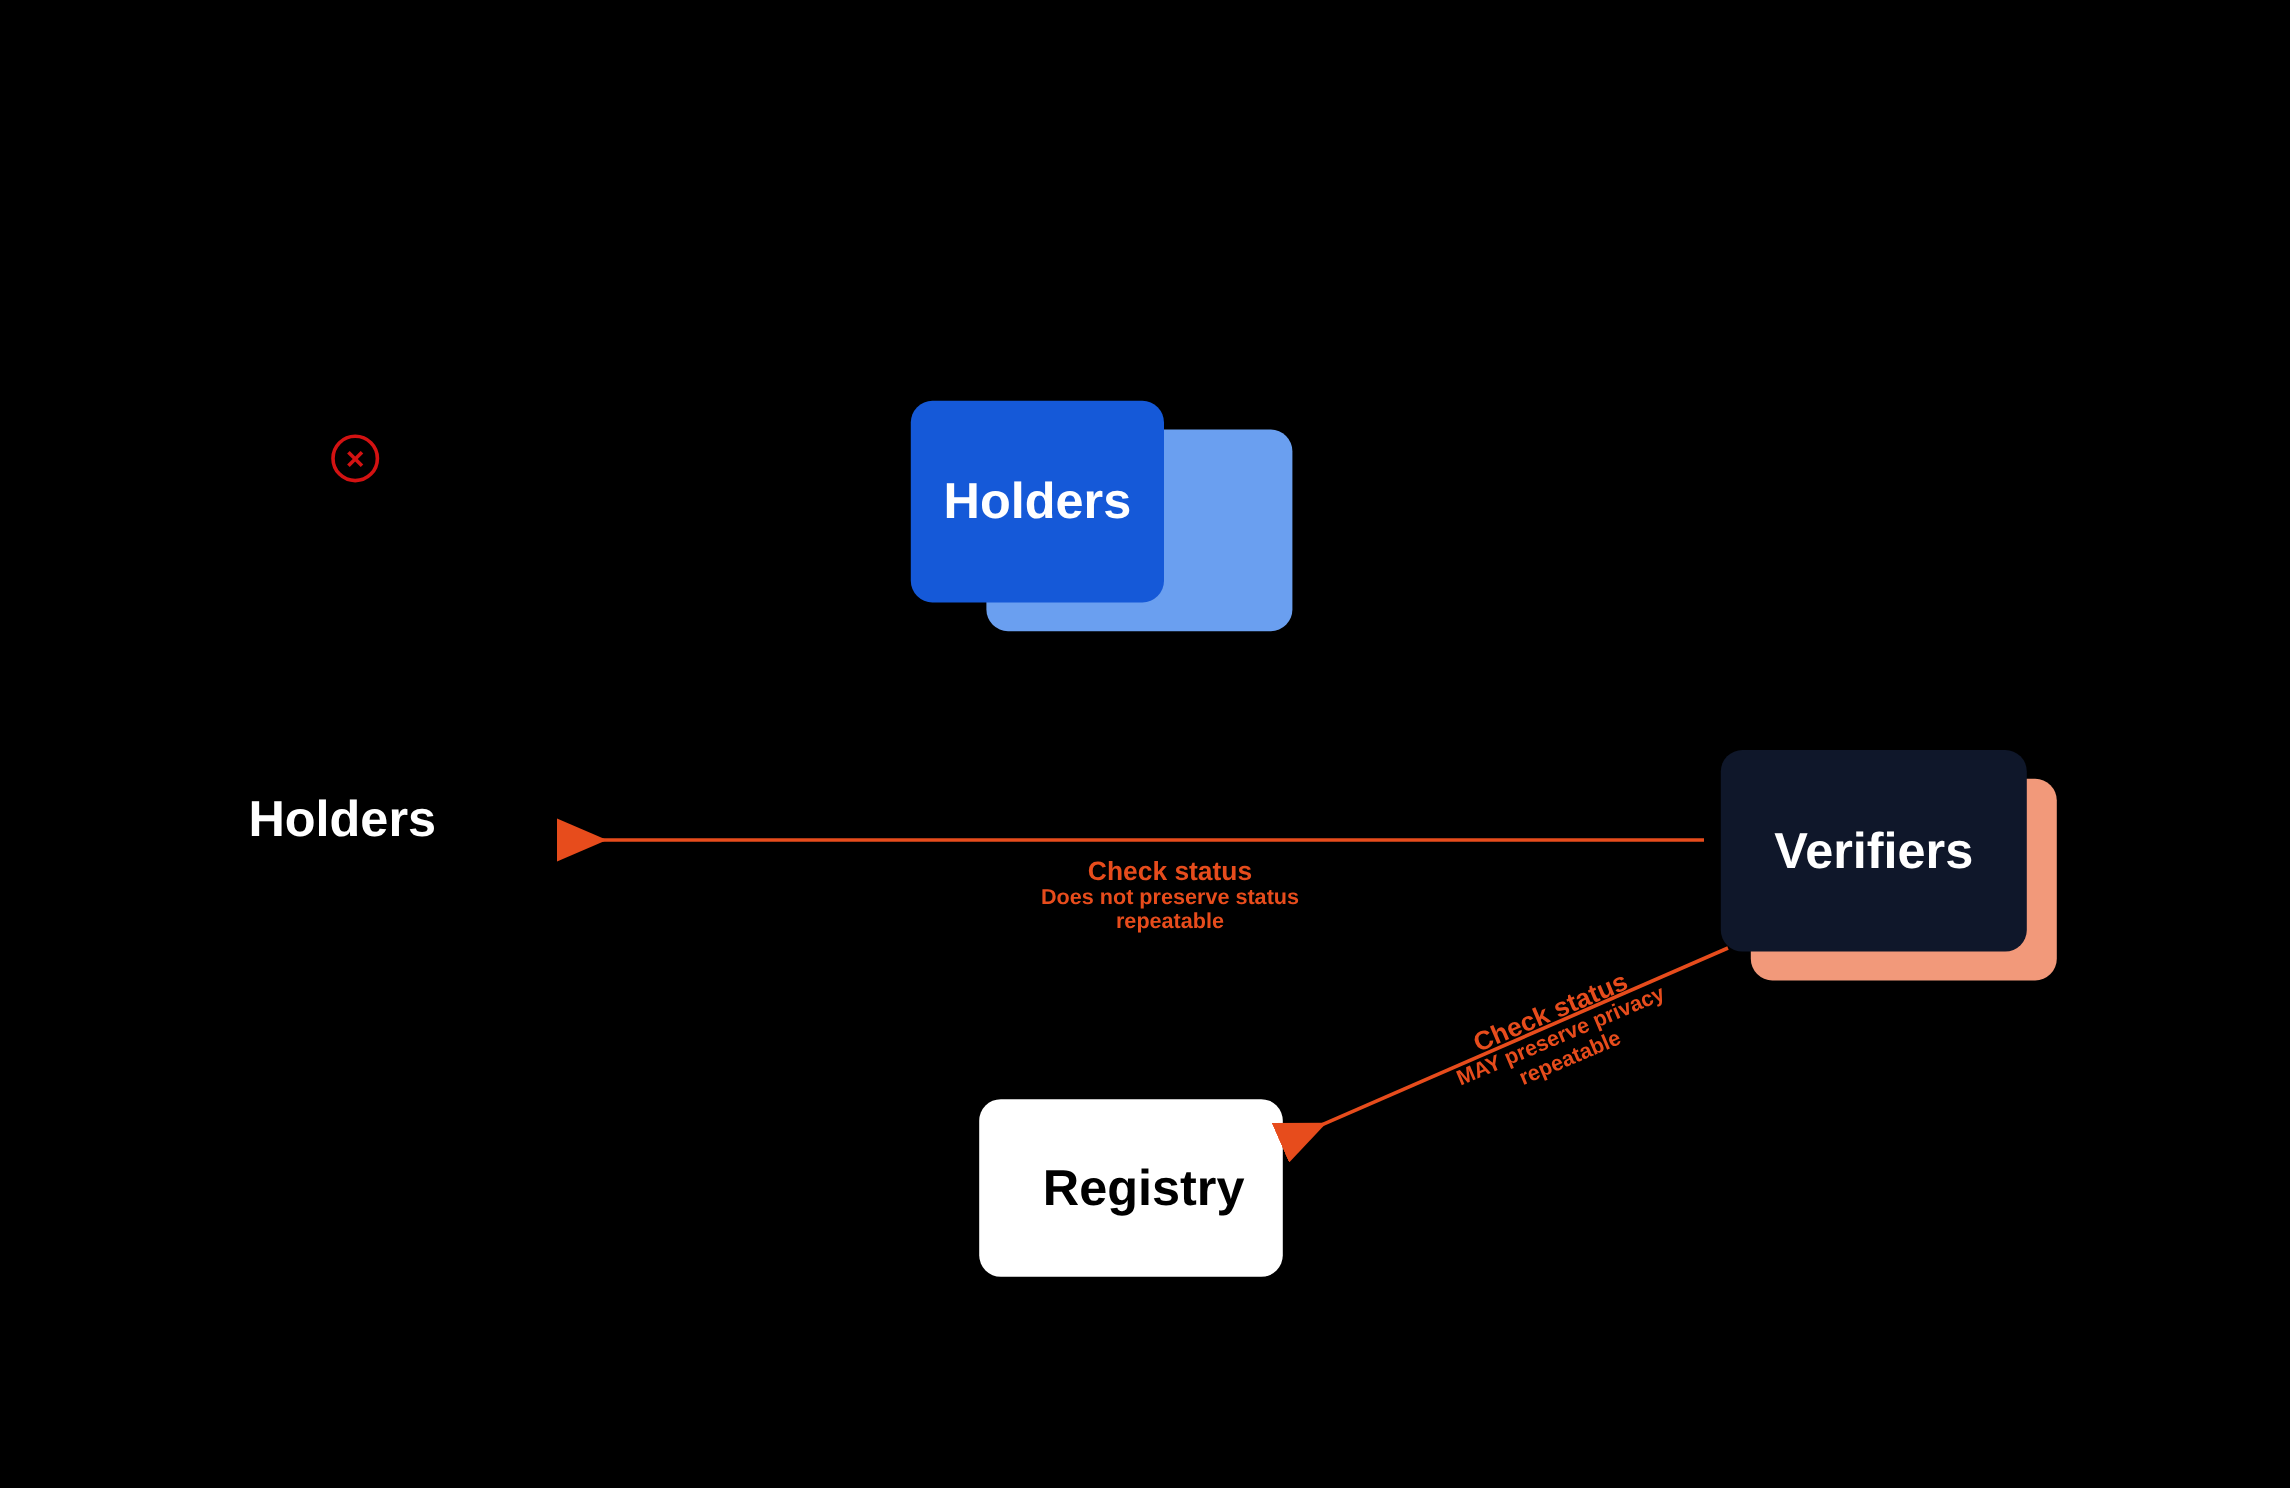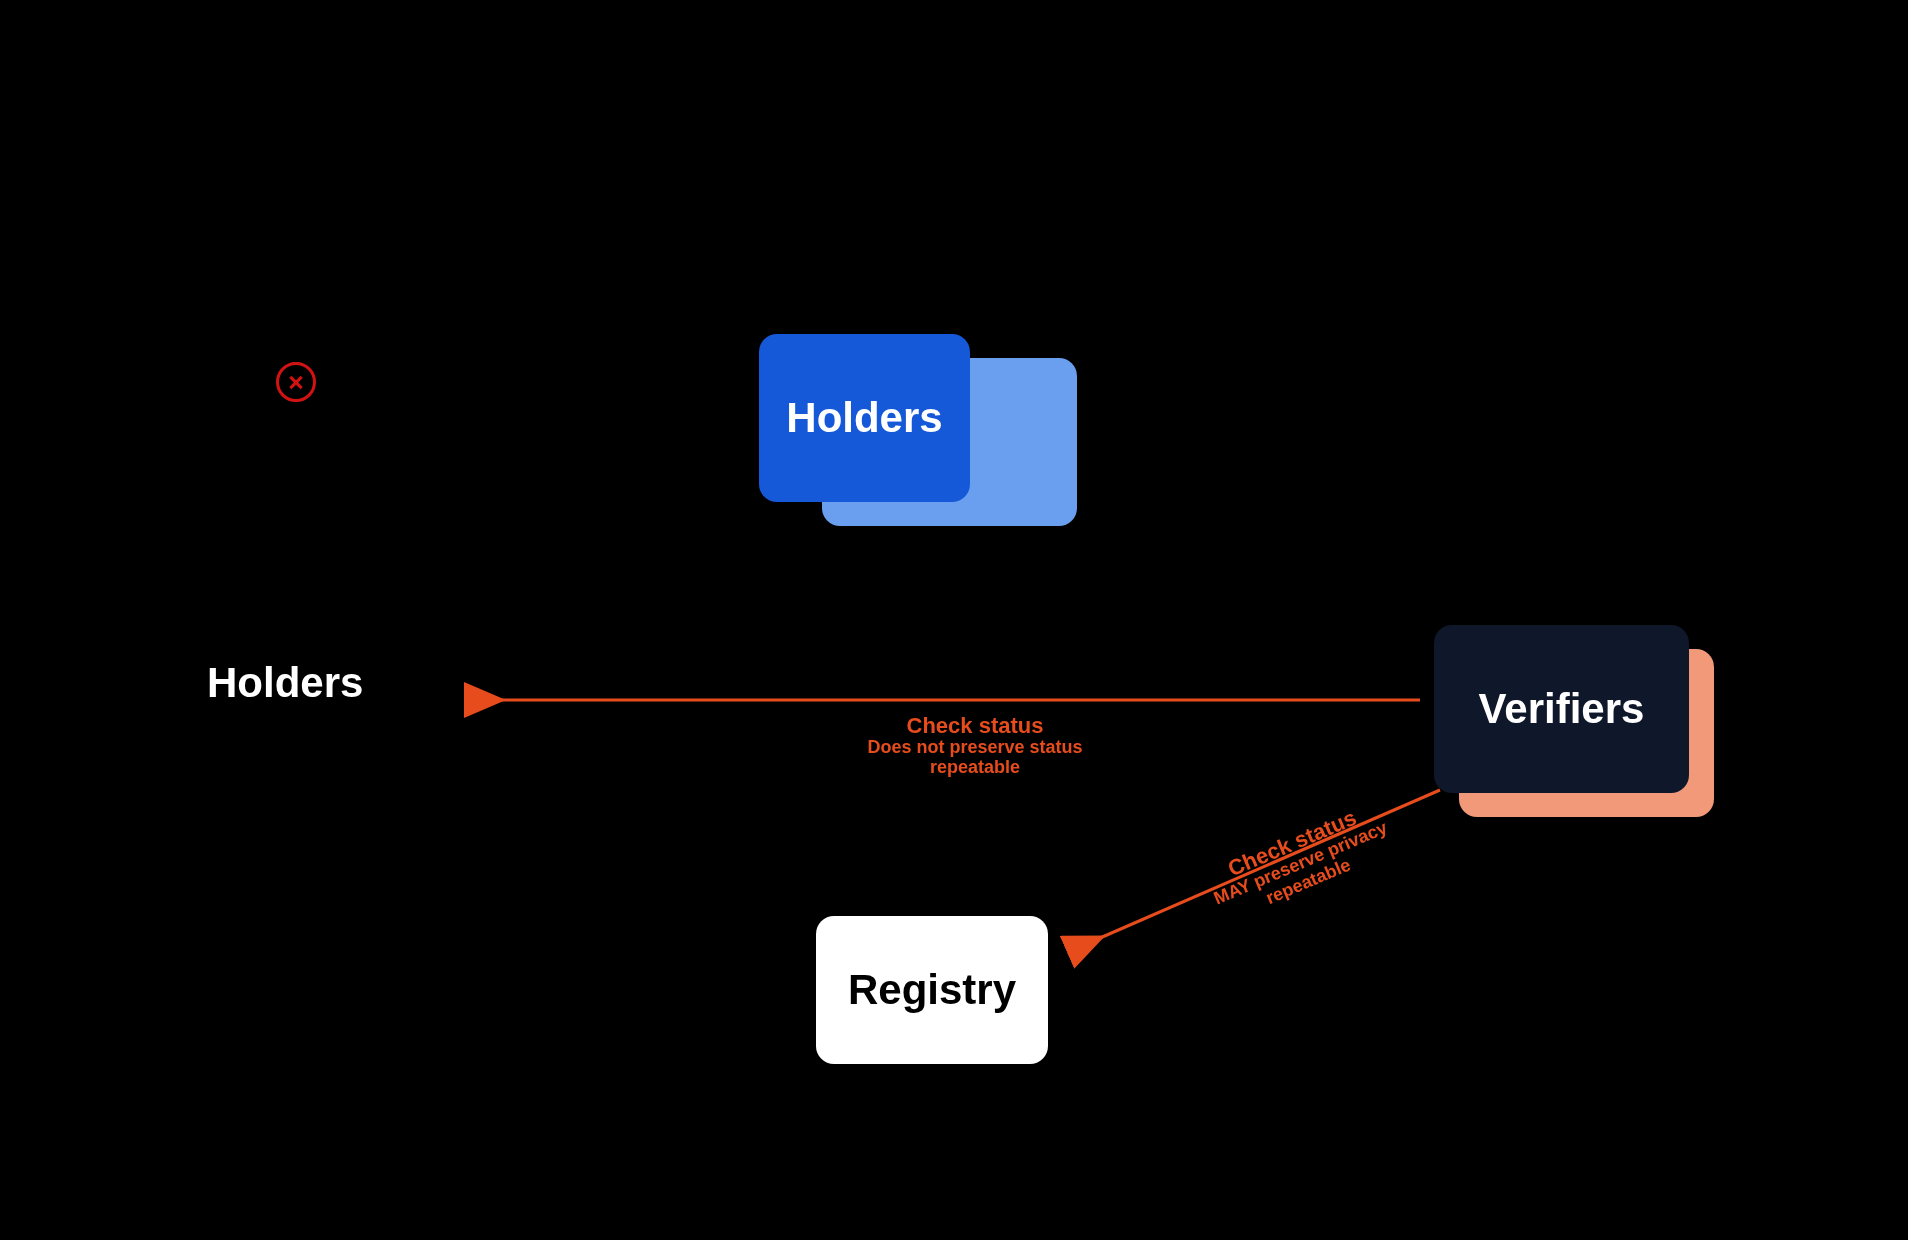--- a/index.html
+++ b/index.html
@@ -47,21 +47,21 @@
   <div class="card back holders-back" style="left:822px;top:358px;width:255px;height:168px;"></div>
   <div class="card holders-front" style="left:759px;top:334px;width:211px;height:168px;">
     <span>Holders</span>
   </div>
 
   <div class="card back verifiers-back" style="left:1459px;top:649px;width:255px;height:168px;"></div>
   <div class="card verifiers-front" style="left:1434px;top:625px;width:255px;height:168px;">
     <span>Verifiers</span>
   </div>
 
-  <div class="card registry" style="left:816px;top:916px;width:232px;height:148px;">
+  <div class="card registry" style="left:816px;top:916px;width:232px;height:148px;padding-left:21px;">
     <span>Registry</span>
   </div>
 
   <svg class="arrows">
     <defs>
       <marker id="ah" markerWidth="14" markerHeight="12" refX="2" refY="6" orient="auto">
         <path d="M14,0 L0,6 L14,12 Z" fill="#e74c1c"></path>
       </marker>
     </defs>
     <line x1="1420" y1="700" x2="500" y2="700" stroke="#e74c1c" stroke-width="3" marker-end="url(#ah)"></line>

